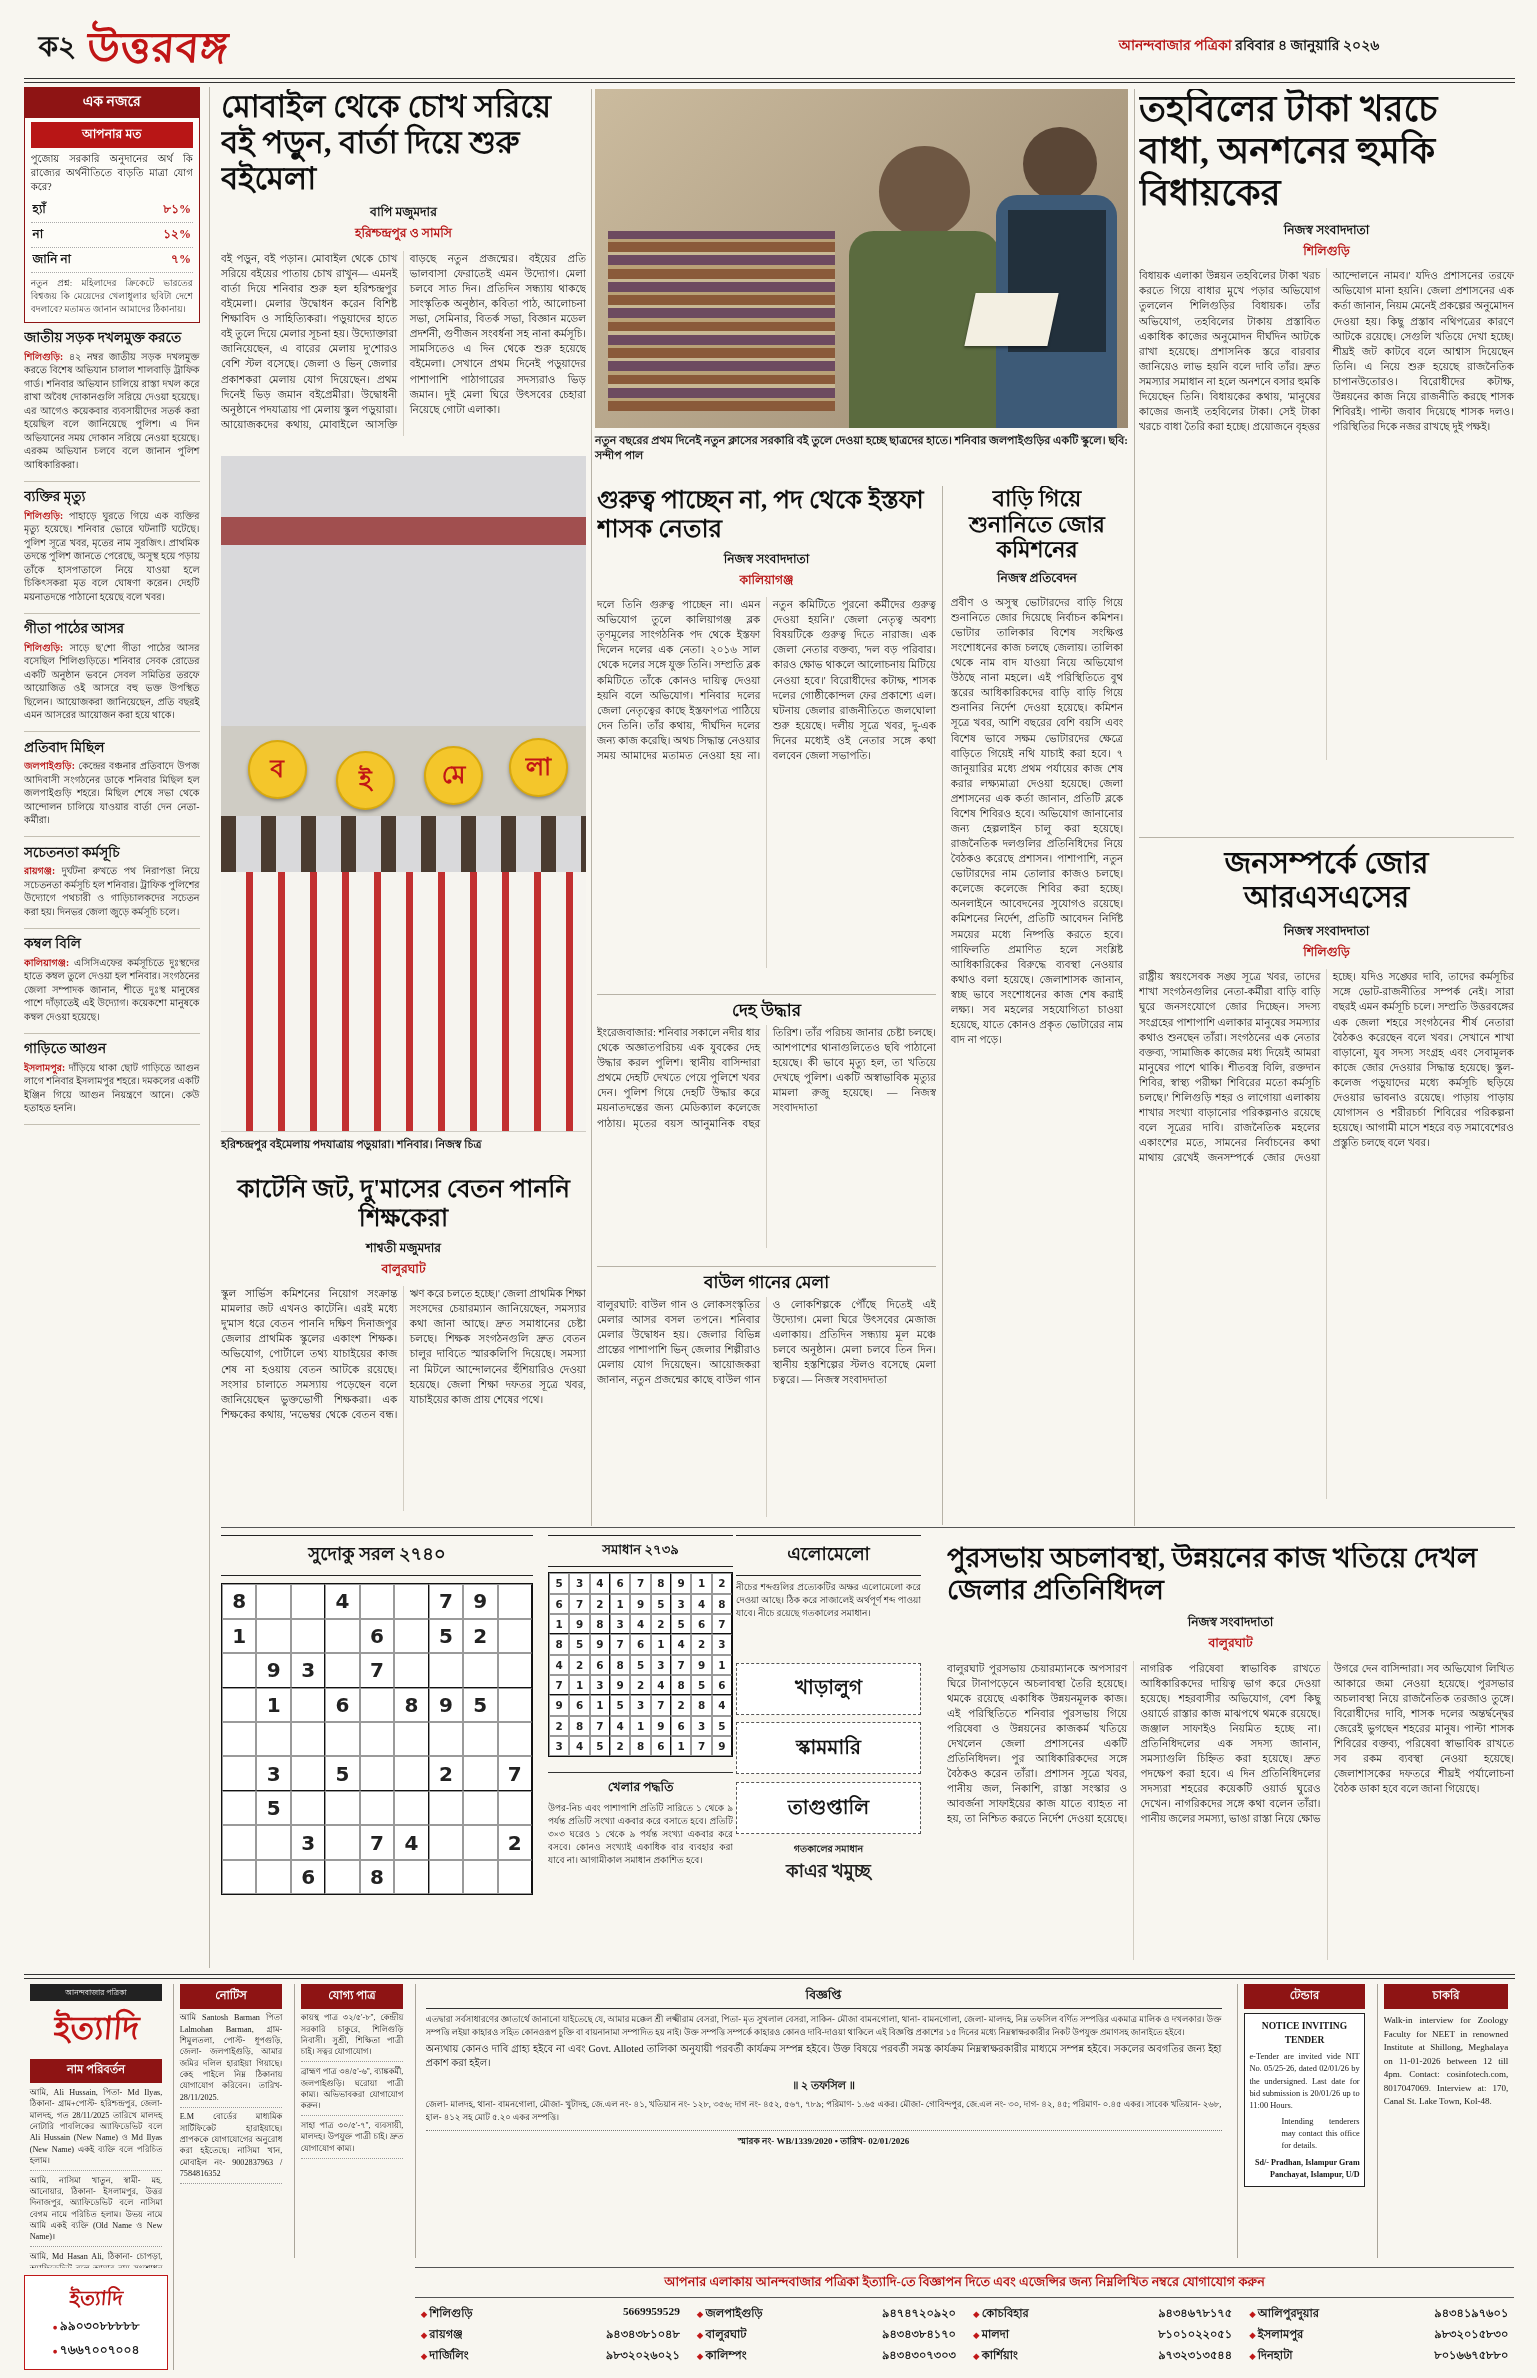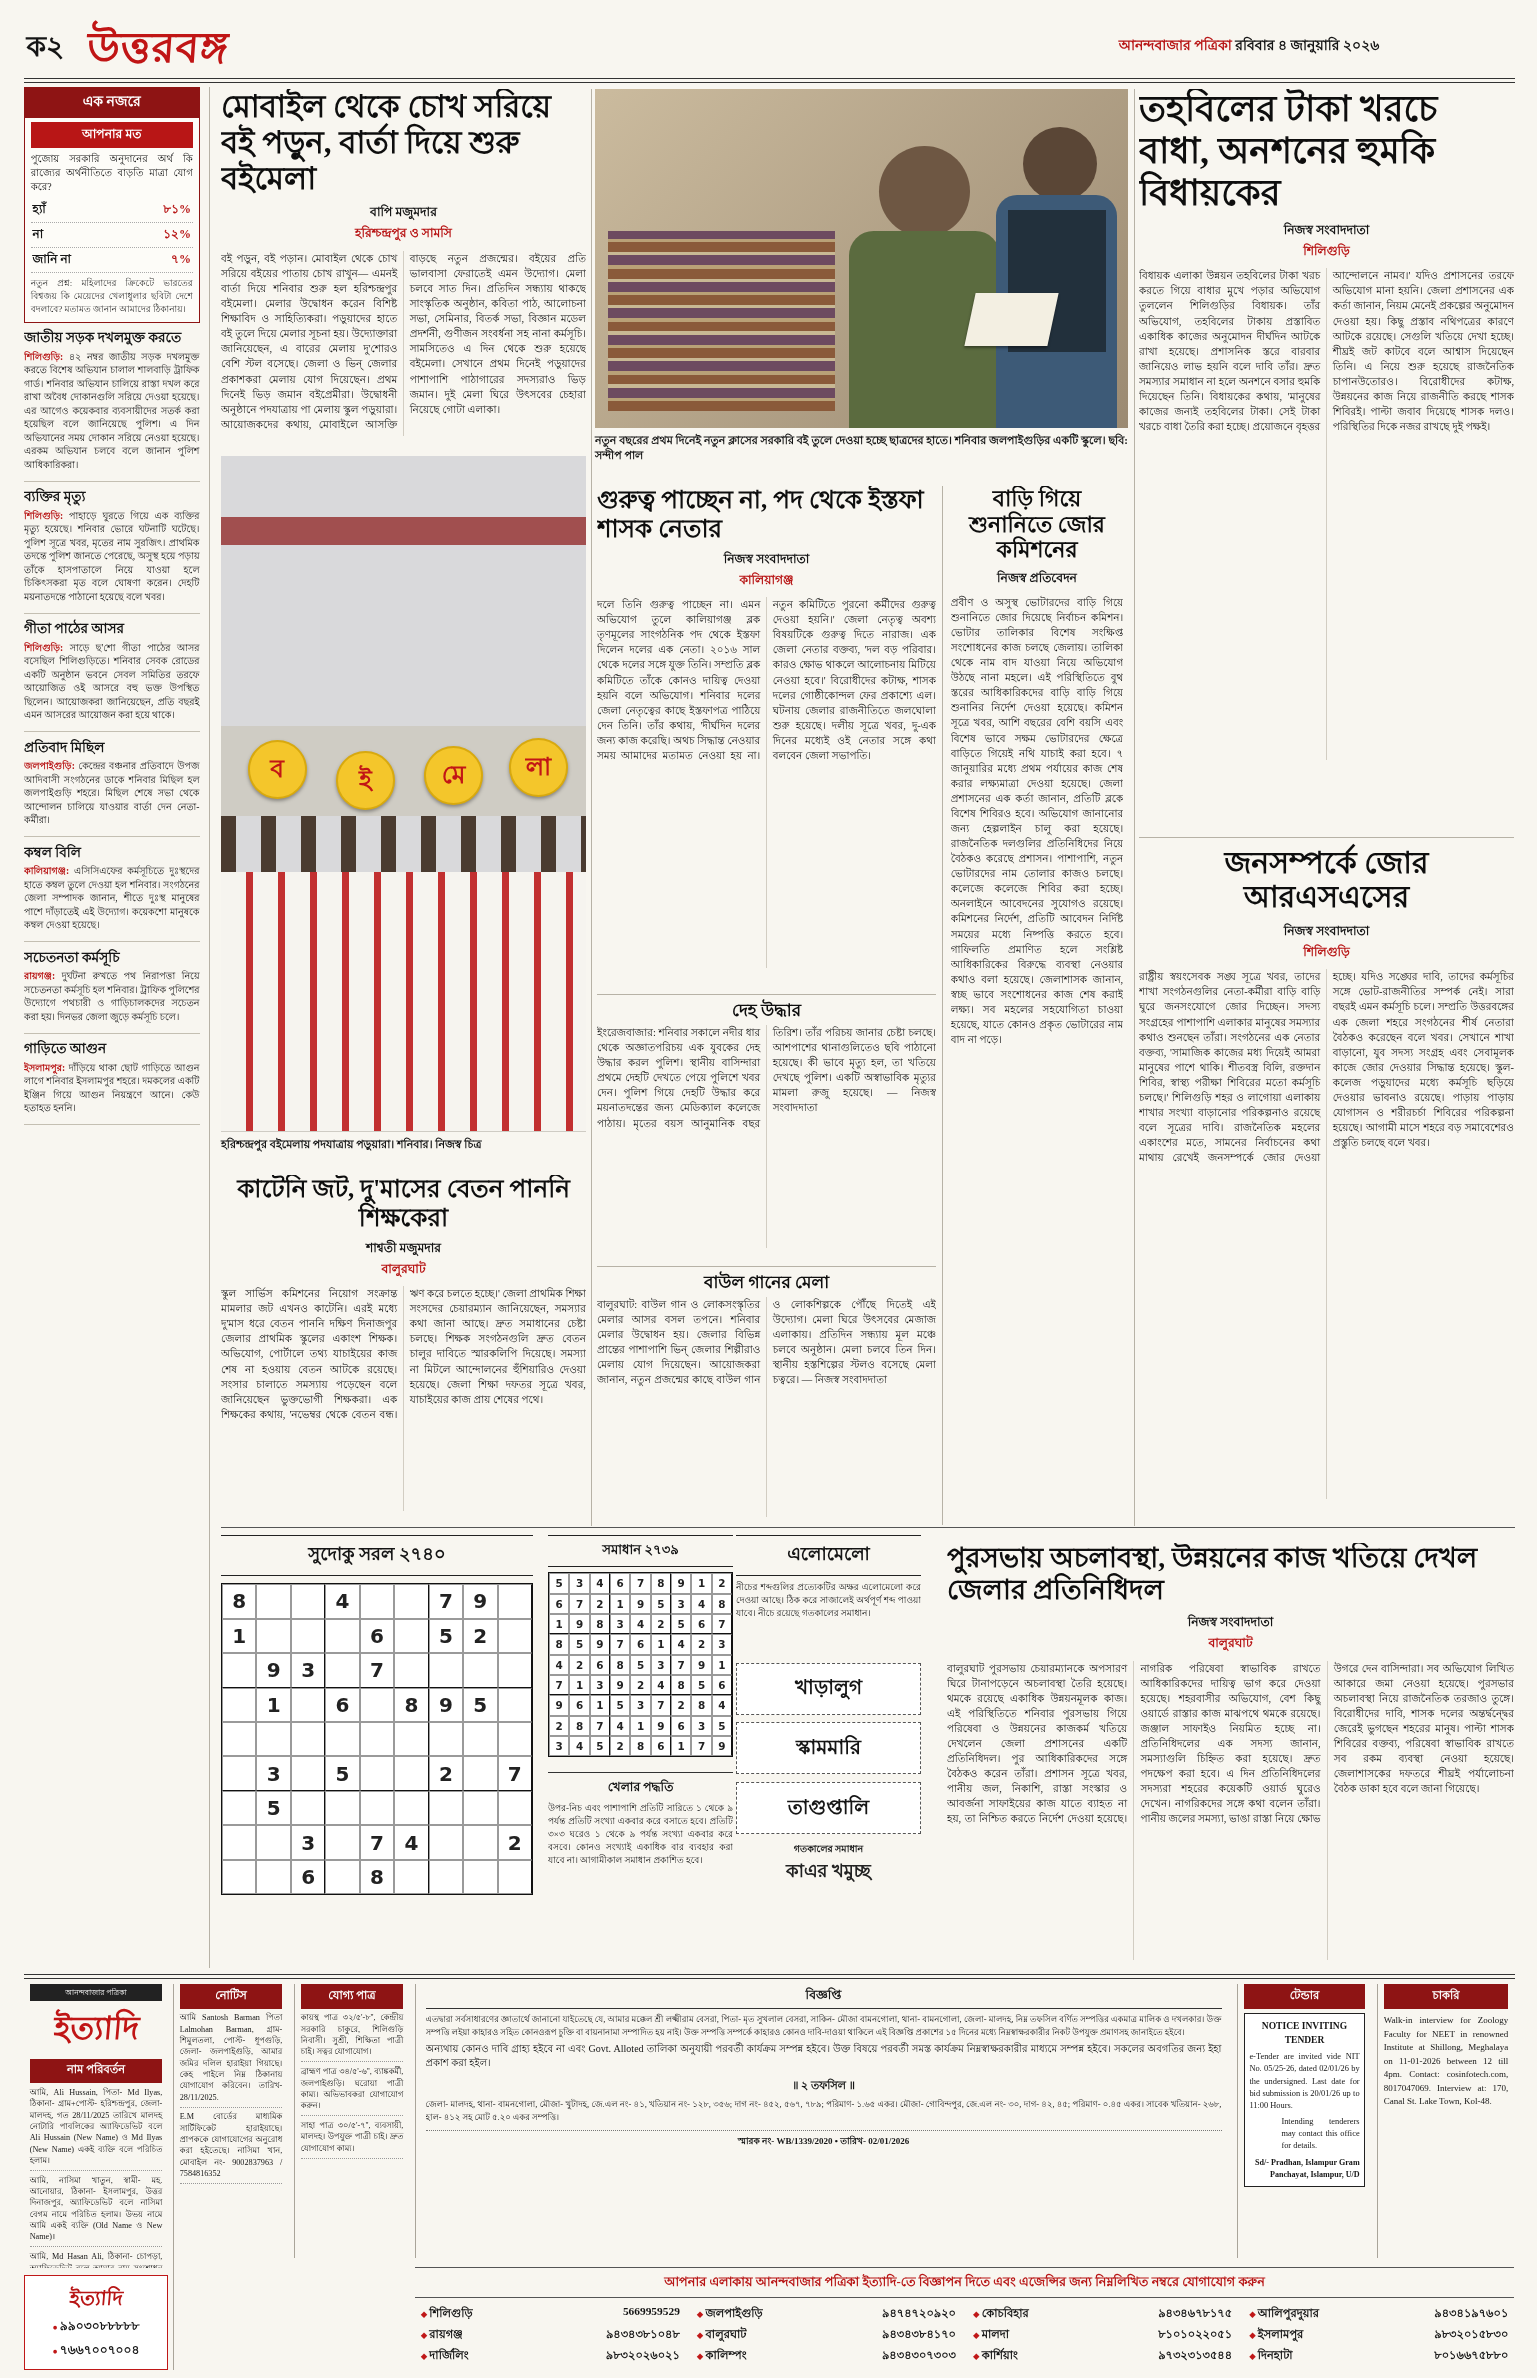--- a/index.html
+++ b/index.html
@@ -14,21 +14,21 @@
   .meta { text-align:center; font-size:12.3px; font-weight:700; margin:6.6px 0 0.9px; }
   .meta2 { text-align:center; font-size:12.3px; font-weight:700; color:#b81616; margin-bottom:6.6px; }
   .bt { font-size:10.4px; line-height:1.45; text-align:justify; overflow:hidden; }
   .c2 { column-count:2; column-gap:12.3px; column-rule:0.9px solid #d2cdc2; }
   .c3 { column-count:3; column-gap:13.2px; column-rule:0.9px solid #d2cdc2; }
   .vline { position:absolute; width:0; border-left:0.9px solid #b7b2a6; }
   .hline { position:absolute; height:0; border-top:0.9px solid #555; }
   .dbl { position:absolute; height:4.7px; border-top:0.9px solid #333; border-bottom:1.9px solid #333; }
 
   
-  .pagenum { font-size:28px; font-weight:700; }
+  .pagenum { font-size:28px; font-weight:700;margin-left:12px; }
   .masthead { font-size:42px; font-weight:700; color:#c01515; letter-spacing:0.9px; transform:skewX(-4deg); }
   .dateline-top { font-size:14px; font-weight:700; text-align:center;font-family:Liberation Serif, serif; }
 
   
   .sidebar { left:24px; top:87px; width:186px; height:1881px; padding-right:9.5px;
              border-right:0.9px solid #b7b2a6; overflow:hidden; }
   .bar { background:#8e1414; color:#fff; text-align:center; font-weight:700; padding:2.8px 1.9px; }
   .pollbox { border:0.9px solid #8e1414; padding:4.7px 5.7px 6.6px; background:#fdfcf8; }
   .poll-q { font-size:10px; line-height:1.4; text-align:justify; margin:3.8px 0 4.7px; }
   .poll-row { display:flex; justify-content:space-between; font-size:12px; font-weight:700;
@@ -129,27 +129,27 @@
           <h3>গীতা পাঠের আসর</h3>
           <p><span class="place">শিলিগুড়ি:</span> <span>সাড়ে ছ'শো গীতা পাঠের আসর বসেছিল শিলিগুড়িতে। শনিবার সেবক রোডের একটি অনুষ্ঠান ভবনে সেবল সমিতির তরফে আয়োজিত ওই আসরে বহু ভক্ত উপস্থিত ছিলেন। আয়োজকরা জানিয়েছেন, প্রতি বছরই এমন আসরের আয়োজন করা হয়ে থাকে।</span></p>
         </div>
 
         <div class="sb-item">
           <h3>প্রতিবাদ মিছিল</h3>
           <p><span class="place">জলপাইগুড়ি:</span> <span>কেন্দ্রের বঞ্চনার প্রতিবাদে উপজ আদিবাসী সংগঠনের ডাকে শনিবার মিছিল হল জলপাইগুড়ি শহরে। মিছিল শেষে সভা থেকে আন্দোলন চালিয়ে যাওয়ার বার্তা দেন নেতা-কর্মীরা।</span></p>
         </div>
 
         <div class="sb-item">
+          <h3>সচেতনতা কর্মসূচি</h3>
+          <p><span class="place">রায়গঞ্জ:</span> <span>দুর্ঘটনা রুখতে পথ নিরাপত্তা নিয়ে সচেতনতা কর্মসূচি হল শনিবার। ট্রাফিক পুলিশের উদ্যোগে পথচারী ও গাড়িচালকদের সচেতন করা হয়। দিনভর জেলা জুড়ে কর্মসূচি চলে।</span></p>
+        </div>
+
+        <div class="sb-item">
           <h3>কম্বল বিলি</h3>
           <p><span class="place">কালিয়াগঞ্জ:</span> <span>এসিসিএফের কর্মসূচিতে দুঃস্থদের হাতে কম্বল তুলে দেওয়া হল শনিবার। সংগঠনের জেলা সম্পাদক জানান, শীতে দুঃস্থ মানুষের পাশে দাঁড়াতেই এই উদ্যোগ। কয়েকশো মানুষকে কম্বল দেওয়া হয়েছে।</span></p>
-        </div>
-
-        <div class="sb-item">
-          <h3>সচেতনতা কর্মসূচি</h3>
-          <p><span class="place">রায়গঞ্জ:</span> <span>দুর্ঘটনা রুখতে পথ নিরাপত্তা নিয়ে সচেতনতা কর্মসূচি হল শনিবার। ট্রাফিক পুলিশের উদ্যোগে পথচারী ও গাড়িচালকদের সচেতন করা হয়। দিনভর জেলা জুড়ে কর্মসূচি চলে।</span></p>
         </div>
 
         <div class="sb-item">
           <h3>গাড়িতে আগুন</h3>
           <p><span class="place">ইসলামপুর:</span> <span>দাঁড়িয়ে থাকা ছোট গাড়িতে আগুন লাগে শনিবার ইসলামপুর শহরে। দমকলের একটি ইঞ্জিন গিয়ে আগুন নিয়ন্ত্রণে আনে। কেউ হতাহত হননি।</span></p>
         </div>
       </div>
   </div>
 
   <div class="vline" style="left:591px; top:89px; height:1437px;"></div>

